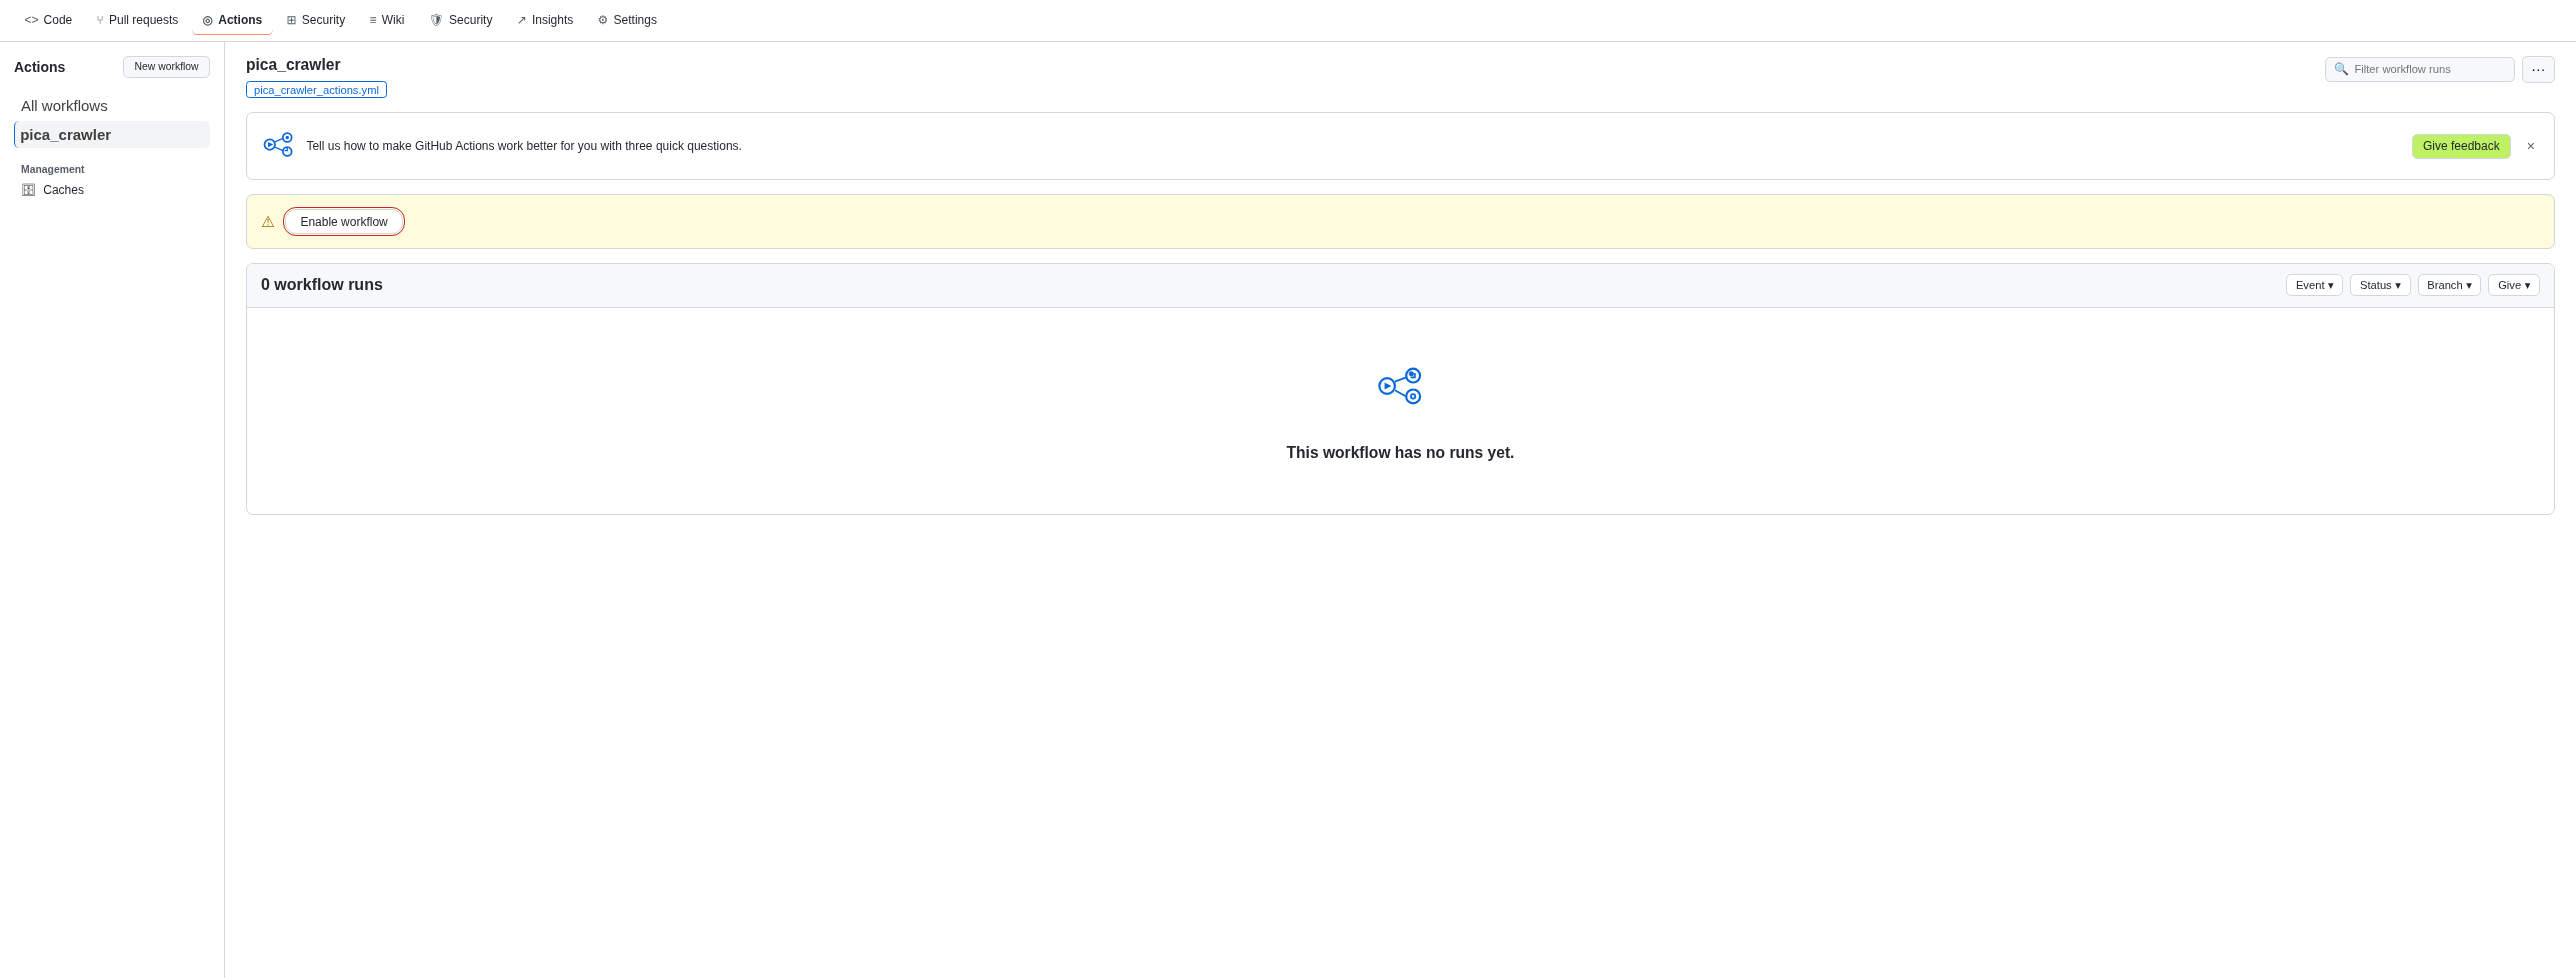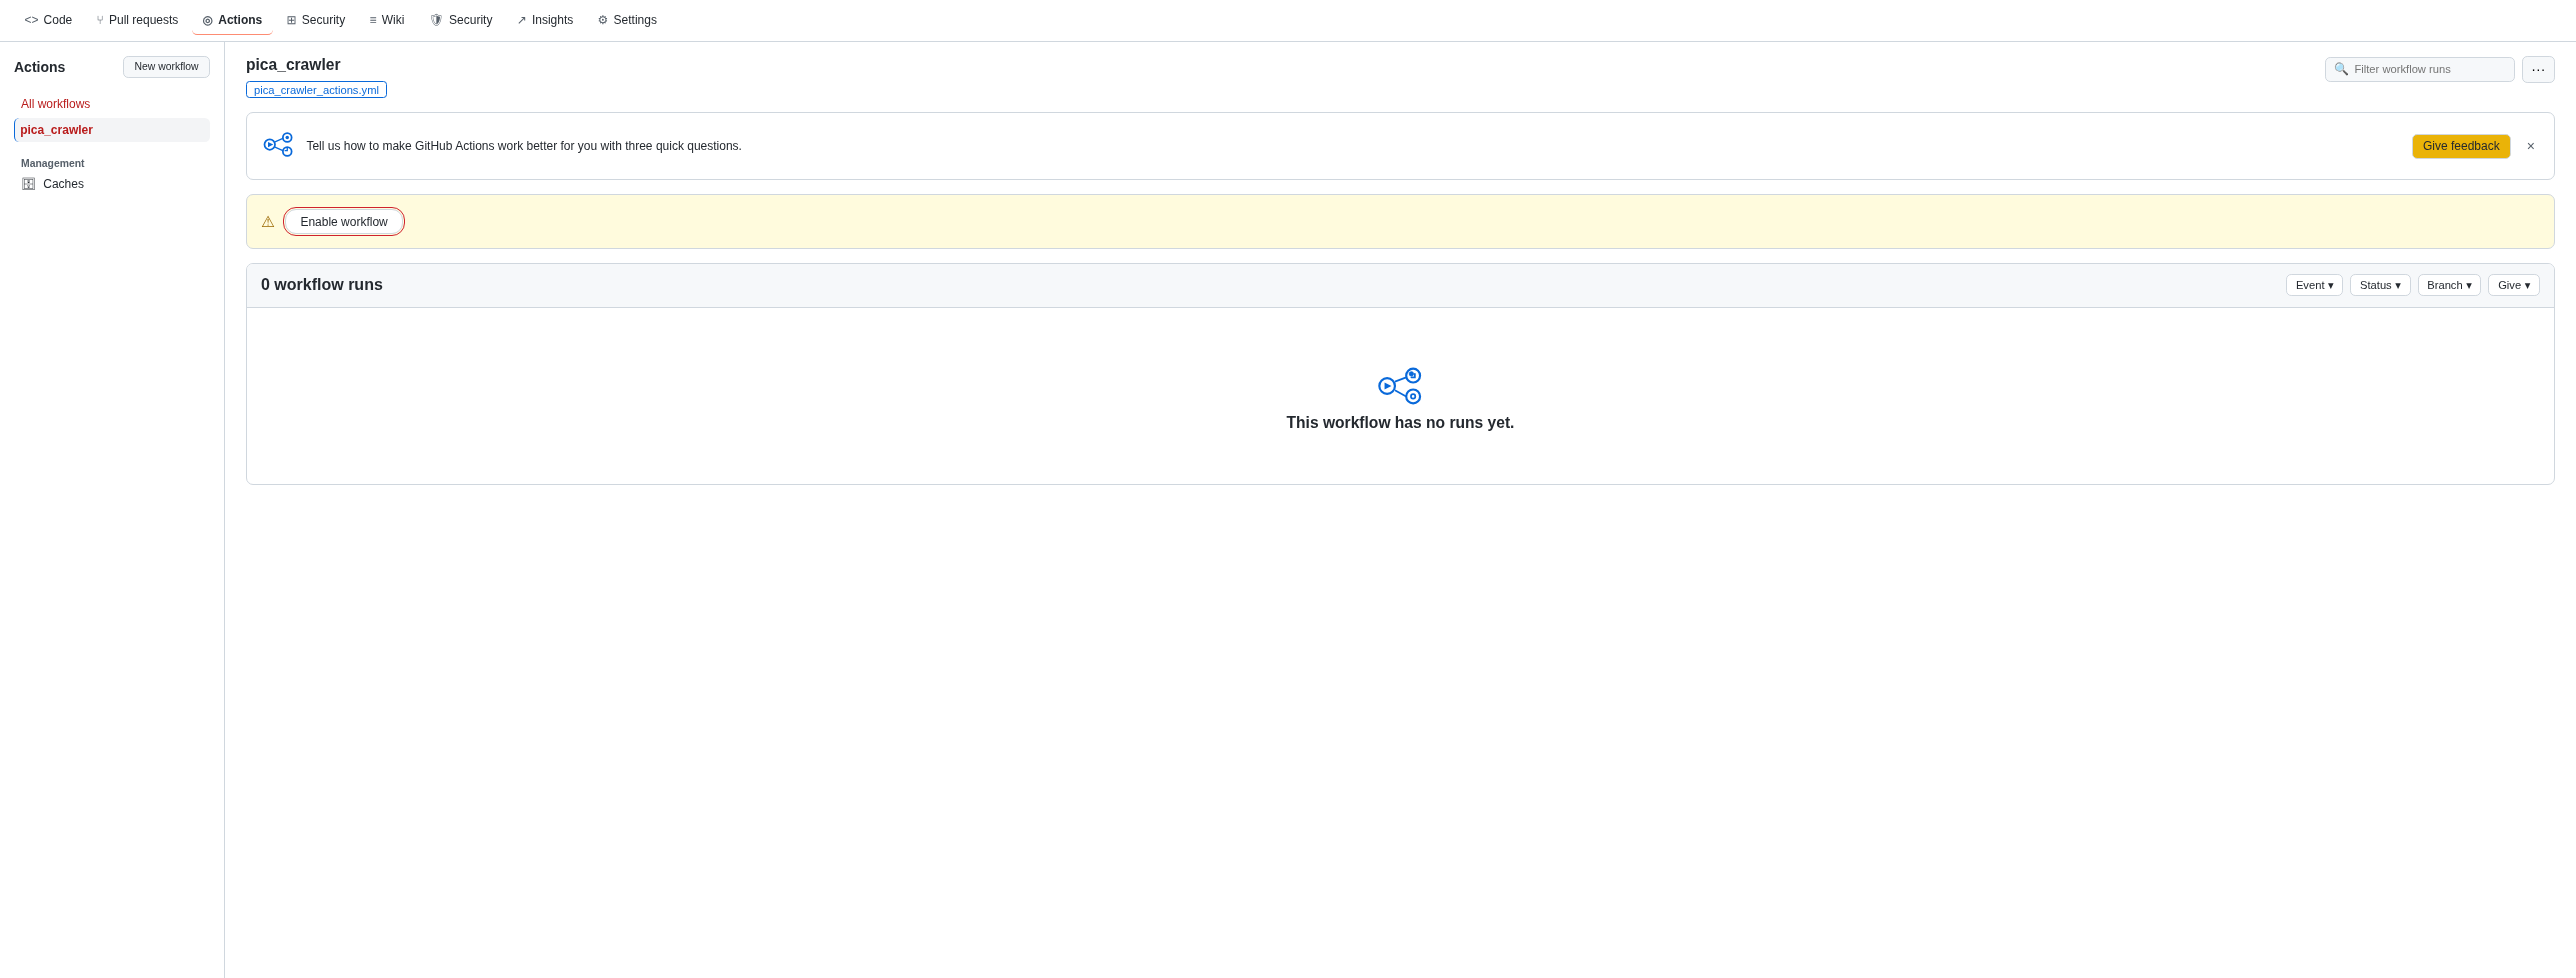--- a/index.html
+++ b/index.html
@@ -64,22 +64,22 @@
       cursor: pointer;
       font-size: 10.4px;
       color: #24292f;
     }
 
     .sidebar-nav-item {
       display: block;
       padding: 5.2px 7px;
       border-radius: 5.2px;
       cursor: pointer;
-      color: #b91c1c;
-      font-size: 12px;
+      color: #404040;
+      font-size: 15px;
       margin-bottom: 1.7px;
     }
     .sidebar-nav-item.active {
       background: #f3f4f6;
       font-weight: 600;
       border-left: 1.7px solid #0969da;
       padding-left: 5.2px;
     }
 
     .sidebar-section-title {
@@ -173,21 +173,21 @@
       padding: 14px;
       margin-bottom: 14px;
       background: #fff;
     }
     .feedback-icon-wrap { flex-shrink: 0; }
     .feedback-text { flex: 1; color: #24292f; font-size: 12px; }
     .feedback-btn {
       padding: 4.3px 10.4px;
       border: 0.9px solid #d0d7de;
       border-radius: 5.2px;
-      background: #eab308;
+      background: #bef264;
       cursor: pointer;
       font-size: 12px;
       color: #24292f;
       white-space: nowrap;
     }
     .close-btn {
       background: none;
       border: none;
       cursor: pointer;
       font-size: 14px;
@@ -254,21 +254,21 @@
       color: #24292f;
     }
 
     
     .empty-state {
       display: flex;
       flex-direction: column;
       align-items: center;
       justify-content: center;
       padding: 52px 17.3px;
-      gap: 2px;
+      gap: 32px;
     }
     .empty-state-text {
       font-size: 15.6px;
       font-weight: 600;
       color: #24292f;
     }
 
     
     .workflow-icon {
       width: 52px;

